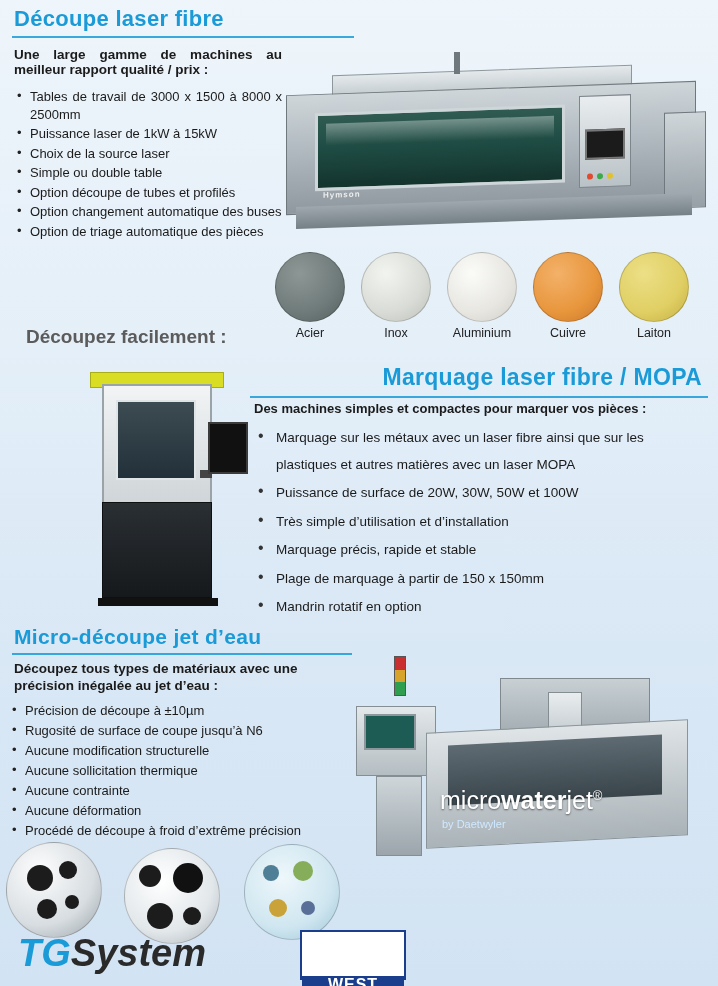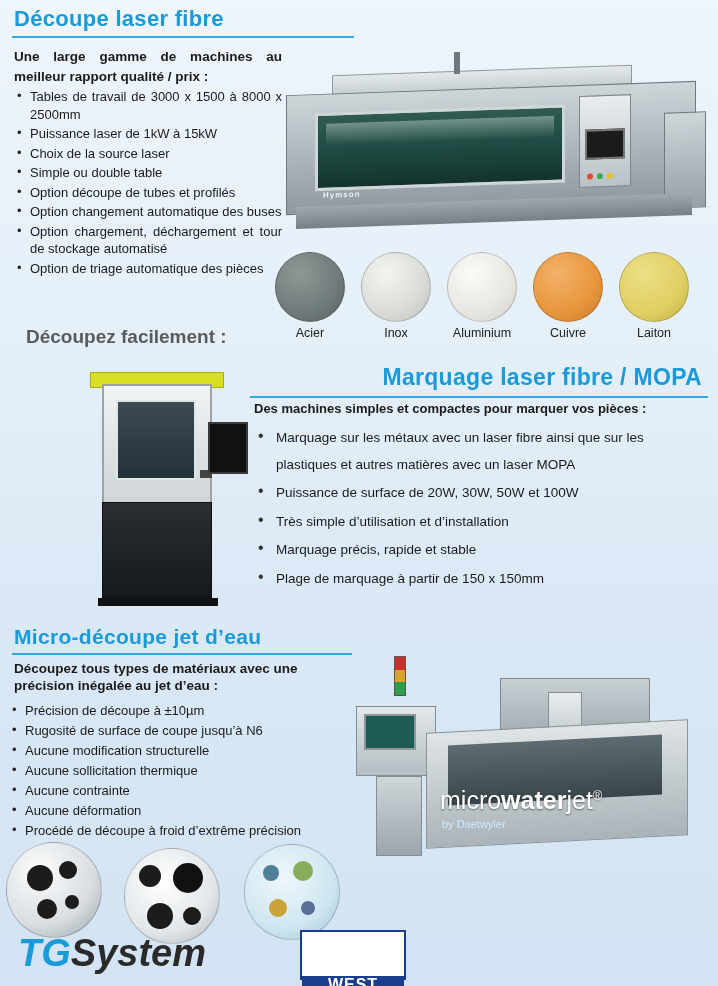--- a/index.html
+++ b/index.html
@@ -36,21 +36,21 @@
   
   #sec1-title {
     position:absolute; left:14px; top:6px;
     font-size:22px;
   }
   #sec1-rule {
     position:absolute; left:12px; top:36px; width:342px;
   }
   #sec1-intro {
     position:absolute; left:14px; top:47px; width:268px;
-    font-size:13.5px; line-height:20px; font-weight:bold;
+    font-size:13.5px; line-height:15px; font-weight:bold;
     text-align:justify;
   }
   #sec1-list {
     position:absolute; left:14px; top:88px; width:268px;
     font-size:13px; line-height:17.5px;
     text-align:justify;
   }
 
   
   .machine1 {
@@ -274,21 +274,20 @@
   <div class="rule" id="sec1-rule"></div>
   <div id="sec1-intro">Une large gamme de machines au meilleur rapport qualité / prix :</div>
 
   <ul class="bullets" id="sec1-list">
     <li>Tables de travail de 3000 x 1500 à 8000 x 2500mm</li>
     <li>Puissance laser de 1kW à 15kW</li>
     <li>Choix de la source laser</li>
     <li>Simple ou double table</li>
     <li>Option découpe de tubes et profilés</li>
     <li>Option changement automatique des buses</li>
-    <li>Option chargement, déchargement et tour de stockage automatisé</li>
     <li>Option de triage automatique des pièces</li>
   </ul>
 
   <div class="machine1">
     <div class="m1-top"></div>
     <div class="m1-mast"></div>
     <div class="m1-body">
       <div class="m1-glass"></div>
       <div class="m1-brand">Hymson</div>
       <div class="m1-panel"></div>
@@ -327,20 +326,21 @@
   <div class="section-title" id="sec2-title">Marquage laser fibre / MOPA</div>
   <div class="rule" id="sec2-rule"></div>
   <div id="sec2-intro">Des machines simples et compactes pour marquer vos pièces :</div>
 
   <ul class="bullets" id="sec2-list">
     <li>Marquage sur les métaux avec un laser fibre ainsi que sur les plastiques et autres matières avec un laser MOPA</li>
     <li>Puissance de surface de 20W, 30W, 50W et 100W</li>
     <li>Très simple d’utilisation et d’installation</li>
     <li>Marquage précis, rapide et stable</li>
     <li>Plage de marquage à partir de 150 x 150mm</li>
+    <li>Mandrin rotatif en option</li>
   </ul>
 
   <div class="machine2">
     <div class="m2-hood"></div>
     <div class="m2-cab"></div>
     <div class="m2-win"></div>
     <div class="m2-base"></div>
     <div class="m2-arm"></div>
     <div class="m2-monitor"></div>
     <div class="m2-foot"></div>

